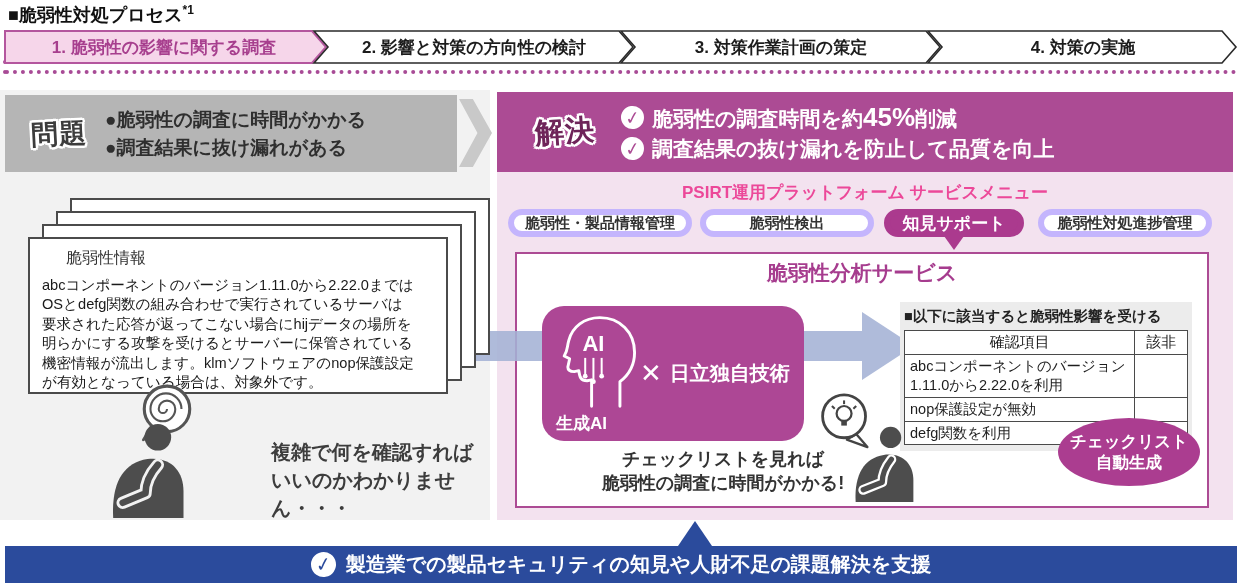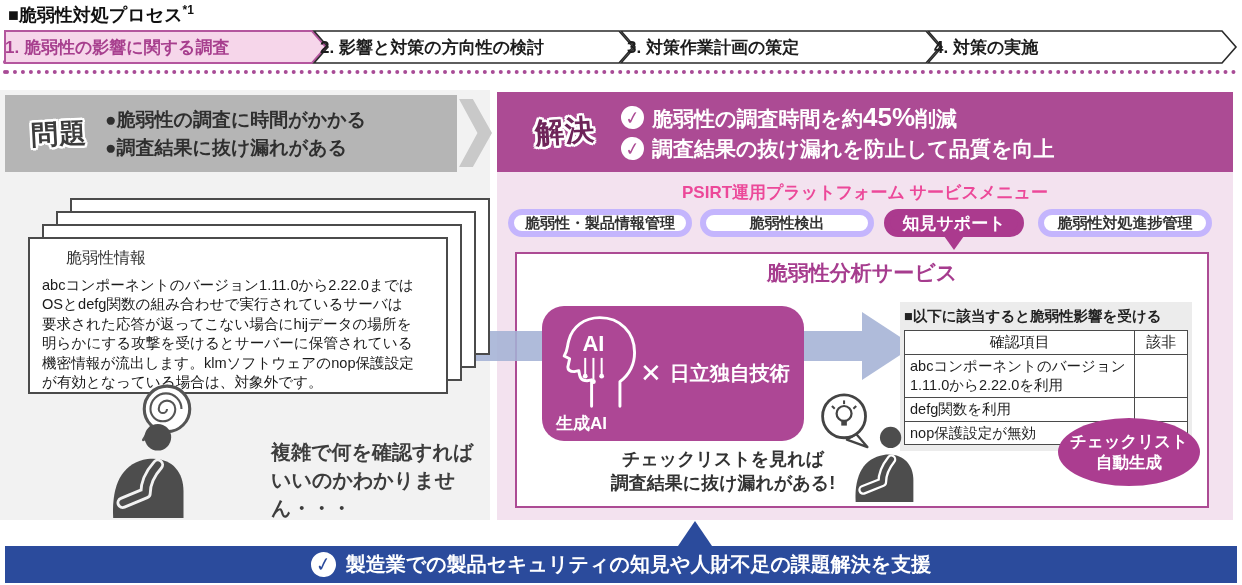--- a/index.html
+++ b/index.html
@@ -6,21 +6,21 @@
   body { background:#fff; font-family:"Liberation Sans","DejaVu Sans",sans-serif; }
   .stage { position:relative; width:1242px; height:585px; background:#fff; overflow:hidden; }
   .abs { position:absolute; }
   .prewrap { white-space:pre-line; }
 
   
   .page-title { left:8px; top:3px; font-size:18px; font-weight:bold; color:#111; }
   .page-title sup { font-size:12px; vertical-align:super; }
 
   
-  .step-label { top:31px; height:33px; line-height:33px; font-size:17px; font-weight:bold; color:#1c1c1c; z-index:3; }
+  .step-label { top:31px; height:33px; line-height:33px; text-align:center; font-size:17px; font-weight:bold; color:#1c1c1c; z-index:3; }
   .step-label.active { color:#a73f8e; }
 
   
   .dot-h { left:5px; top:70px; width:1232px; height:0; border-top:4px dotted #a84b96; z-index:1; }
   .dot-v { left:3px; top:60px; width:0; height:14px; border-left:4px dotted #a84b96; z-index:1; }
 
   
   .left-bg { left:0; top:90px; width:490px; height:430px; background:#f2f2f2; z-index:0; }
   .problem-box { left:5px; top:95px; width:452px; height:77px; background:#b5b5b5; display:flex; align-items:center; gap:18px; padding-left:26px; z-index:2; }
   .sticker { font-weight:bold; letter-spacing:1px;
@@ -208,41 +208,41 @@
     <line x1="16" y1="16" x2="19" y2="19" stroke="#444" stroke-width="2.2"></line>
     <line x1="42" y1="16" x2="39" y2="19" stroke="#444" stroke-width="2.2"></line>
   </svg>
   <svg class="abs" style="left:845px;top:424px;z-index:5" width="76" height="80" viewBox="0 0 100 100">
     <circle cx="60" cy="15" r="14" fill="#4d4d4d"></circle>
     <path d="M14,100 C12,64 25,42 51,38 C76,35 90,50 90,72 L90,100 Z" fill="#4d4d4d"></path>
     <path d="M61,44 C53,54 49,64 49,74 L24,84" fill="none" stroke="#ffffff" stroke-width="13" stroke-linecap="round" stroke-linejoin="round"></path>
     <path d="M61,44 C53,54 49,64 49,74 L24,84" fill="none" stroke="#4d4d4d" stroke-width="7" stroke-linecap="round" stroke-linejoin="round"></path>
   </svg>
   <div class="abs insight-text prewrap">チェックリストを見れば
-調査結果に抜け漏れがある!</div>
+脆弱性の調査に時間がかかる!</div>
 
   <div class="abs checklist-panel">
     <div class="checklist-header">■以下に該当すると脆弱性影響を受ける</div>
     <table class="check">
       <tbody>
           <tr>
         <th style="width:228px">確認項目</th>
         <th class="flag-cell">該非</th>
       </tr>
       <tr>
         <td class="item-cell prewrap">abcコンポーネントのバージョン
 1.11.0から2.22.0を利用</td>
         <td class="flag-cell"></td>
       </tr>
       <tr>
+        <td class="item-cell">nop保護設定が無効</td>
+        <td class="flag-cell"></td>
+      </tr>
+      <tr>
         <td class="item-cell">defg関数を利用</td>
-        <td class="flag-cell"></td>
-      </tr>
-      <tr>
-        <td class="item-cell">nop保護設定が無効</td>
         <td class="flag-cell"></td>
       </tr>
     </tbody>
       </table>
   </div>
   <div class="abs badge prewrap">チェックリスト
 自動生成</div>
 
   <div class="abs footer-tri"></div>
   <div class="abs footer-bar">

